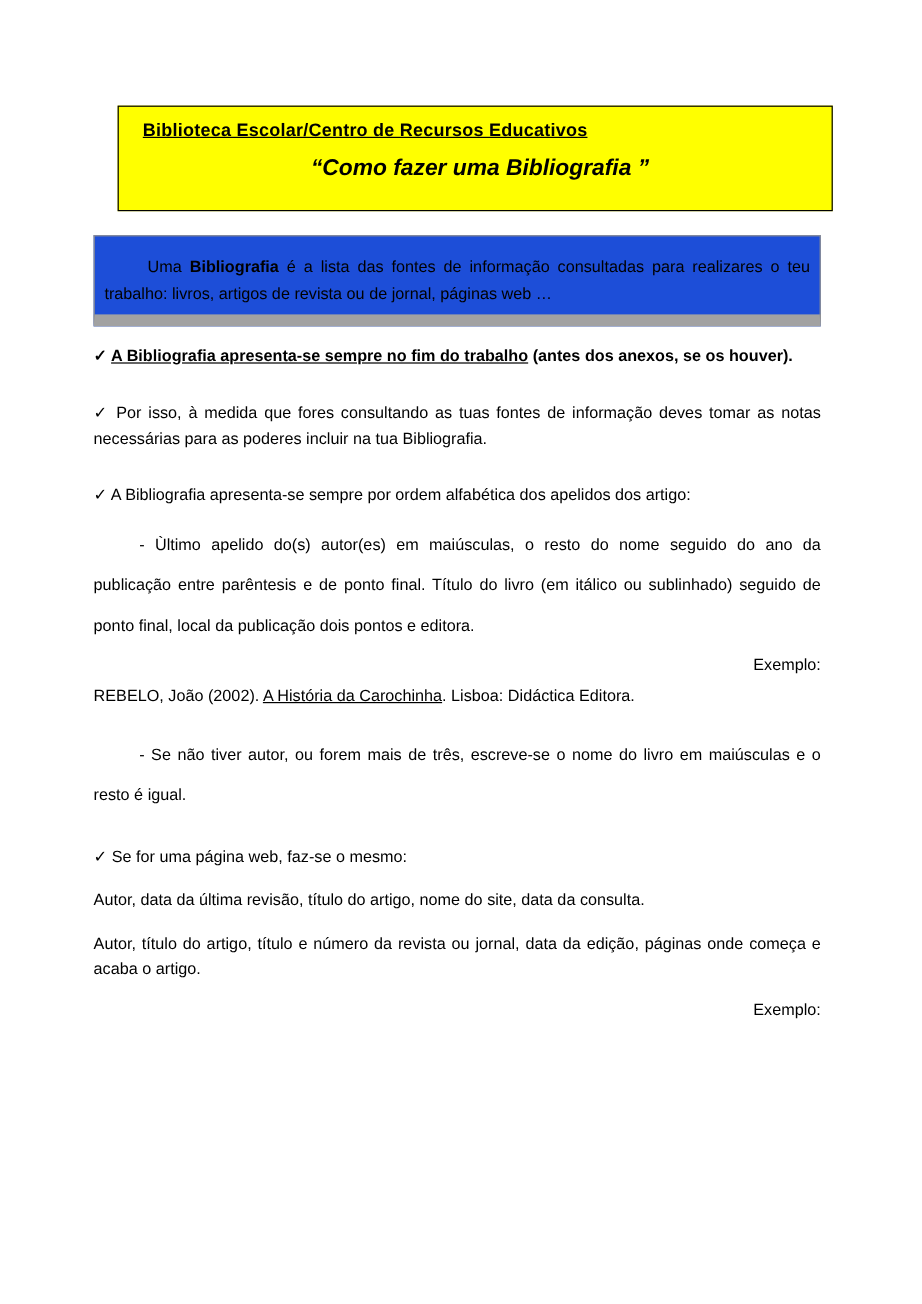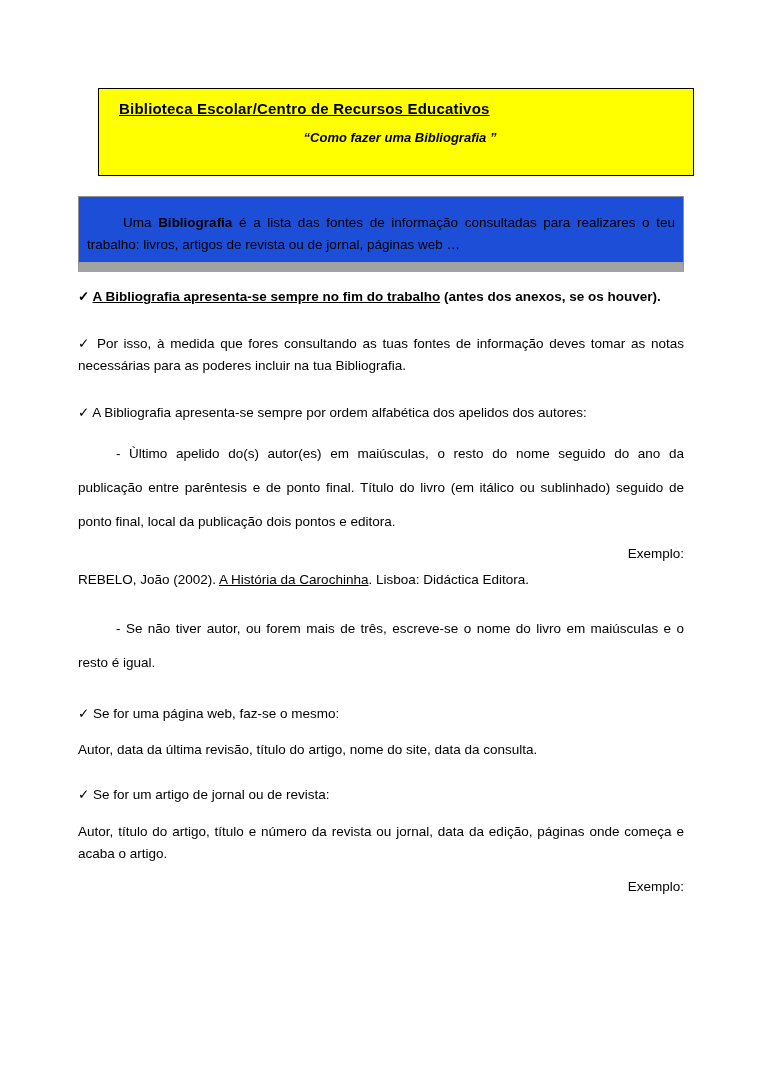--- a/index.html
+++ b/index.html
@@ -28,21 +28,21 @@
   }
   .header-title {
     font-size: 15px;
     font-weight: bold;
     text-decoration: underline;
     letter-spacing: 0.2px;
   }
   .header-subtitle {
     margin-top: 13px;
     text-align: center;
-    font-size: 13px;
+    font-size: 19px;
     font-weight: bold;
     font-style: italic;
   }
   .intro-box {
     position: absolute;
     left: 78px;
     top: 196px;
     width: 606px;
     height: 76px;
     background: #1d4ed8;
@@ -97,36 +97,35 @@
   <div class="intro-box">
     <p class="intro-text"><span>Uma </span><b>Bibliografia</b><span> é a lista das fontes de informação consultadas para realizares o teu trabalho: livros, artigos de revista ou de jornal, páginas web …</span></p>
   </div>
 
   <div class="content">
 
     <p class="para mt8"><span class="check">✓</span> <span class="u">A Bibliografia apresenta-se sempre no fim do trabalho</span><span> (antes dos anexos, se os houver).</span></p>
 
     <p class="para mt26"><span class="check">✓</span> <span>Por isso, à medida que fores consultando as tuas fontes de informação deves tomar as notas necessárias para as poderes incluir na tua Bibliografia.</span></p>
 
-    <p class="para mt26"><span class="check">✓</span> <span>A Bibliografia apresenta-se sempre por ordem alfabética dos apelidos dos autores:</span></p>
+    <p class="para mt26"><span class="check">✓</span> <span>A Bibliografia apresenta-se sempre por ordem alfabética dos apelidos dos artigo:</span></p>
 
     <p class="para double indent-first mt14">- Ùltimo apelido do(s) autor(es) em maiúsculas, o resto do nome seguido do ano da publicação entre parêntesis e de ponto final.  Título do livro (em itálico ou sublinhado) seguido de ponto final, local da publicação dois pontos e editora.</p>
 
     <p class="example-label mt4">Exemplo:</p>
 
 
     <p class="cite"><span>REBELO, João (2002). </span><span class="u">A História da Carochinha</span><span>. Lisboa: Didáctica Editora.</span></p>
 
     <p class="para double indent-first mt16">- Se não tiver autor, ou forem mais de três, escreve-se o nome do livro em maiúsculas e o resto é igual.</p>
 
     <p class="para mt24"><span class="check">✓</span> <span>Se for uma página web, faz-se o mesmo:</span></p>
 
     <p class="para mt14">Autor, data da última revisão, título do artigo, nome do site, data da consulta.</p>
 
-    <p class="para mt24"><span class="check">✓</span> <span>Se for um artigo de jornal ou de revista:</span></p>
 
     <p class="para mt16">Autor, título do artigo, título e número da revista ou jornal, data da edição, páginas onde começa e acaba o artigo.</p>
 
     <p class="example-label mt12">Exemplo:</p>
 
 
   </div>
 
 </div>
 

